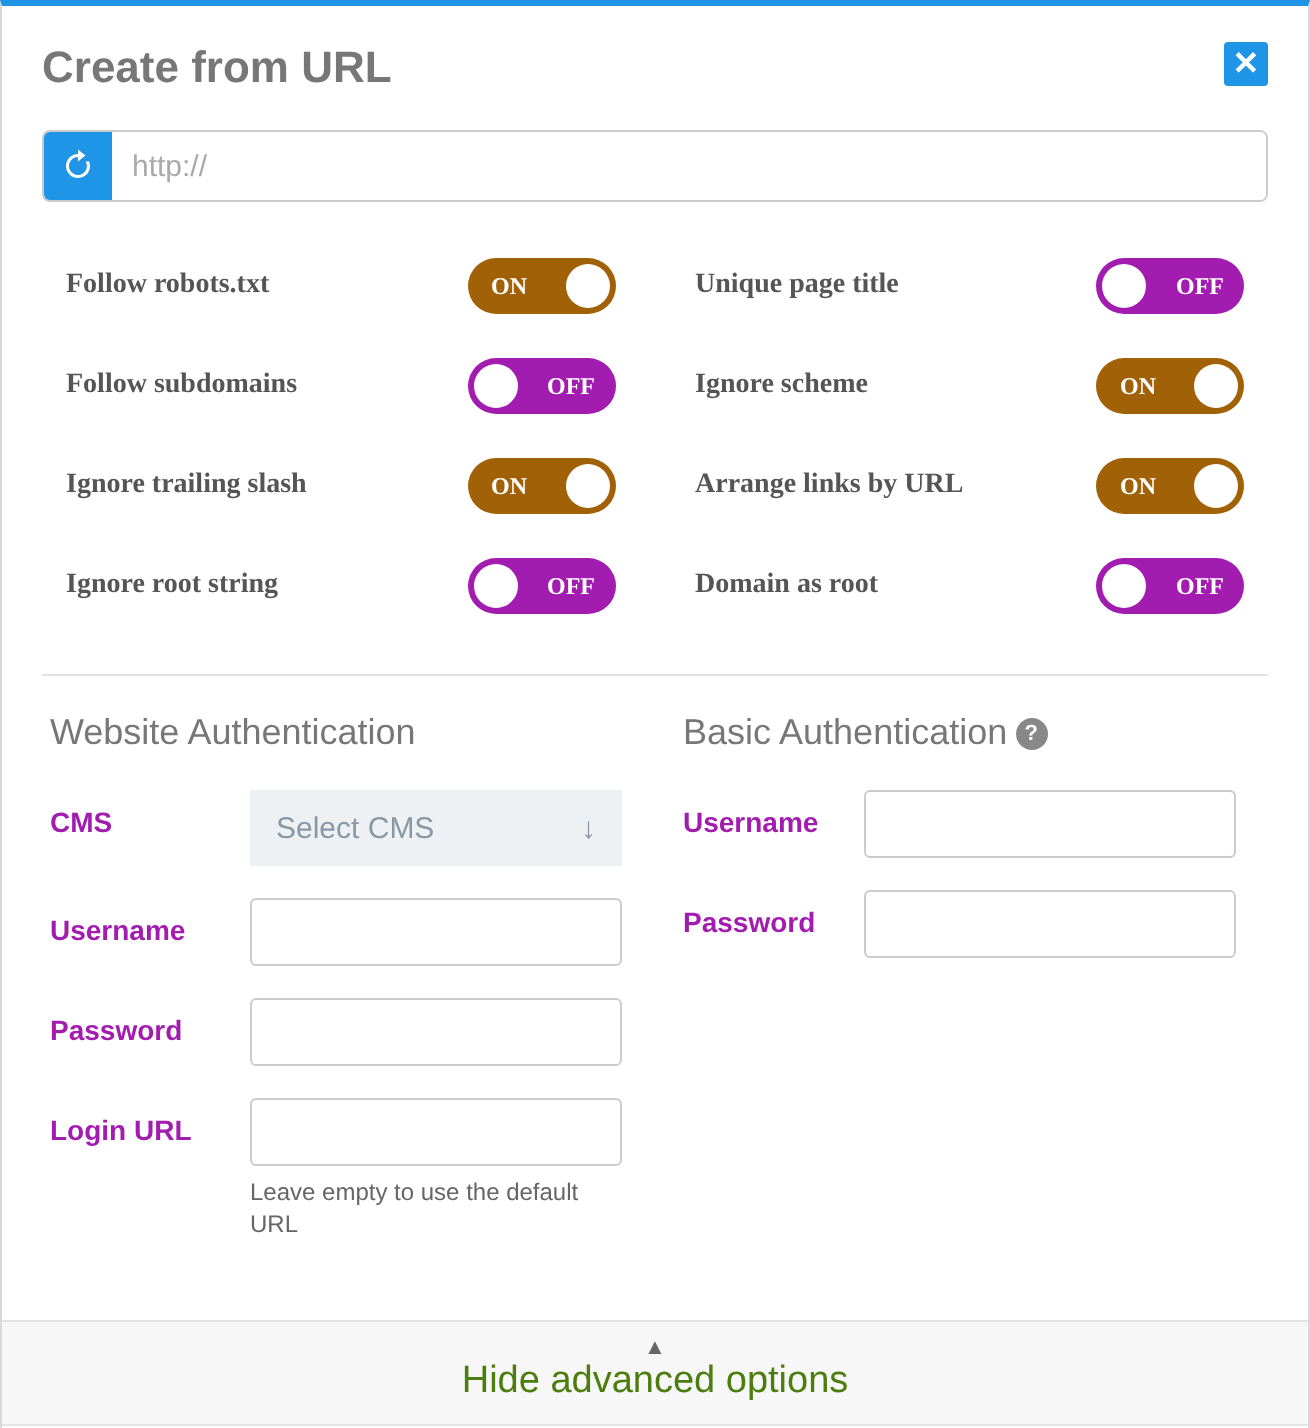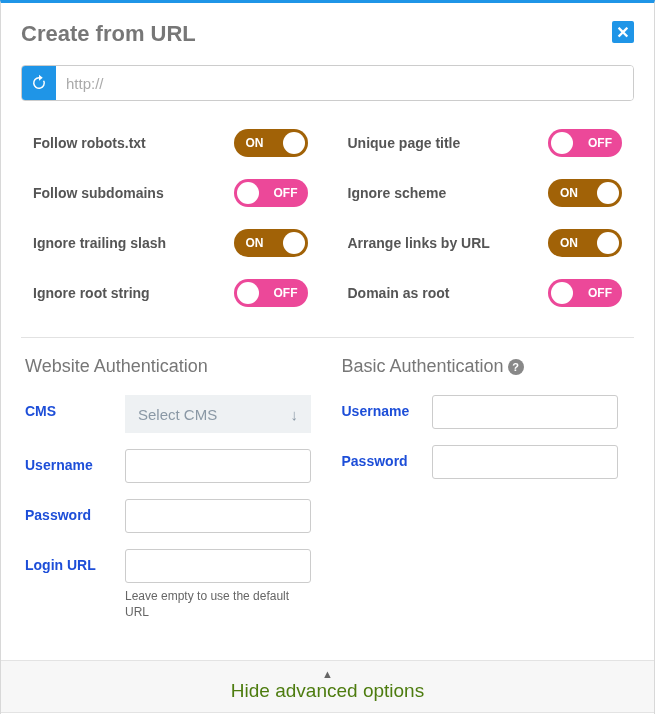--- a/index.html
+++ b/index.html
@@ -19,44 +19,44 @@
   }
   .header { display: flex; justify-content: space-between; align-items: flex-start; margin-bottom: 18px; }
   .title { font-size: 22px; font-weight: 700; color: #777; }
   .close-btn { width: 22px; height: 22px; background: #1f95e7; color: #fff; font-size: 16px; font-weight: bold; display:flex; align-items:center; justify-content:center; border-radius:2px; cursor:pointer; }
   .url-row { display:flex; border:1px solid #ccc; border-radius:4px; overflow:hidden; margin-bottom: 28px; }
   .url-icon { width:34px; height:34px; background:#1f95e7; display:flex; align-items:center; justify-content:center; }
   .url-icon svg { width:18px; height:18px; fill:#fff; }
   .url-input { flex:1; border:none; padding:0 10px; font-size:15px; color:#15803d; outline:none; }
   .url-input::placeholder { color:#aaa; }
 
-  .toggles { display:flex; gap: 40px; padding: 0 12px; }
+  .toggles { display:flex; gap: 40px; padding: 0 12px; font-family: Liberation Serif, serif; }
   .tog-col { flex:1; display:flex; flex-direction:column; gap:22px; }
   .tog-row { display:flex; align-items:center; justify-content:space-between; }
   .tog-label { font-size:14px; font-weight:600; color:#555; }
 
   .toggle { width:74px; height:28px; border-radius:14px; position:relative; cursor:pointer; display:flex; align-items:center; }
   .toggle .on-text, .toggle .off-text { position:absolute; font-size:12px; font-weight:700; color:#fff; }
   .toggle .on-text { left:12px; }
   .toggle .off-text { right:10px; }
   .toggle .knob { width:22px; height:22px; background:#fff; border-radius:50%; position:absolute; top:3px; }
   .toggle.on { background:#a16207; }
   .toggle.on .knob { right:3px; }
-  .toggle.off { background:#ec4899; }
+  .toggle.off { background:#a21caf; }
   .toggle.off .knob { left:3px; }
 
   .divider { border:none; border-top:1px solid #e2e2e2; margin: 30px 0 18px; }
 
   .auth-wrap { display:flex; gap:28px; padding: 0 4px; }
   .auth-col { flex:1; }
   .section-title { font-size:18px; font-weight:400; color:#777; margin-bottom:18px; display:flex; align-items:center; gap:4px;}
   .help-icon { width:16px; height:16px; border-radius:50%; background:#888; color:#fff; font-size:11px; font-weight:bold; display:inline-flex; align-items:center; justify-content:center; }
 
   .field-row { display:flex; align-items:flex-start; margin-bottom:16px; gap:10px; }
-  .field-label { width:90px; font-size:14px; font-weight:600; color:#1d4ed8; padding-top:8px; flex-shrink:0;}
+  .field-label { width:90px; font-size:14px; font-weight:600; color:#a21caf; padding-top:8px; flex-shrink:0;}
   .field-ctrl { flex:1; }
   .text-input { width:186px; height:34px; border:1px solid #ccc; border-radius:3px; padding:0 8px; font-size:14px; }
   .select-ctrl { width:186px; height:38px; background:#eef1f3; border:1px solid #eef1f3; display:flex; align-items:center; justify-content:space-between; padding:4px 12px; color:#8a98a5; font-size:15px; cursor:pointer; }
   .hint { font-size:12px; color:#666; margin-top:6px; max-width:186px; line-height:1.3;}
 
   .adv-bar { margin: 24px -20px 0; background:#f7f7f7; border-top:1px solid #e3e3e3; border-bottom:1px solid #e3e3e3; text-align:center; padding:8px 0 10px; cursor:pointer; }
   .chevron-up { font-size:11px; color:#666; line-height:1;}
   .adv-text { font-size:19px; color:#4d7c0f; }
 </style>
 </head>

